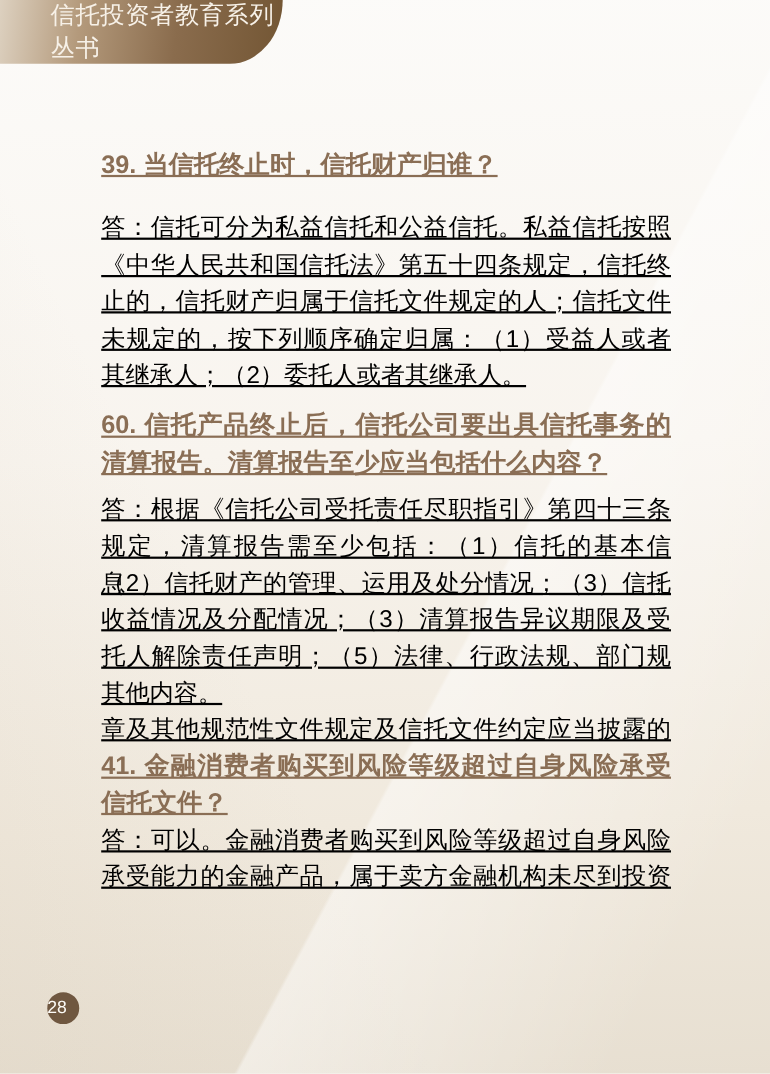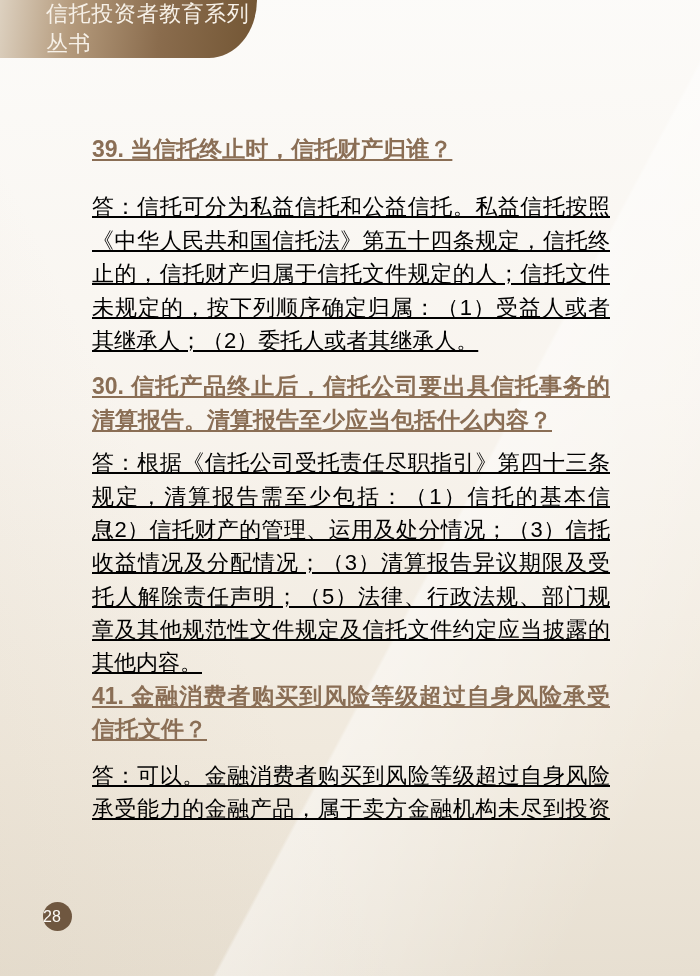--- a/index.html
+++ b/index.html
@@ -55,21 +55,21 @@
     color: #8a6e55;
   }
   .block.a .line {
     font-size: 22px;
     color: #000000;
   }
   #sec-a39 { margin-top: 24px; }
   #sec-q40 { margin-top: 13px; }
   #sec-a40 { margin-top: 9px;  }
   #sec-q41 { }
-  #sec-a41 { margin-top: 12px; }
+  #sec-a41 { }
 
   
   .page-badge {
     position: absolute;
     left: 43px;
     top: 902px;
     width: 29px;
     height: 29px;
     border-radius: 50%;
     background: #6f5740;
@@ -94,31 +94,31 @@
       <div class="line">39. 当信托终止时，信托财产归谁？</div>
     </section>
   <section class="block a" id="sec-a39">
       <div class="line fill">答：信托可分为私益信托和公益信托。私益信托按照</div>
       <div class="line fill">《中华人民共和国信托法》第五十四条规定，信托终</div>
       <div class="line fill">止的，信托财产归属于信托文件规定的人；信托文件</div>
       <div class="line fill">未规定的，按下列顺序确定归属：（1）受益人或者</div>
       <div class="line">其继承人；（2）委托人或者其继承人。</div>
     </section>
   <section class="block q" id="sec-q40">
-      <div class="line fill">30. 信托产品终止后，信托公司要出具信托事务的</div>
+      <div class="line fill">60. 信托产品终止后，信托公司要出具信托事务的</div>
       <div class="line">清算报告。清算报告至少应当包括什么内容？</div>
     </section>
   <section class="block a" id="sec-a40">
       <div class="line fill">答：根据《信托公司受托责任尽职指引》第四十三条</div>
       <div class="line fill">规定，清算报告需至少包括：（1）信托的基本信息；</div>
       <div class="line fill">（2）信托财产的管理、运用及处分情况；（3）信托</div>
       <div class="line fill">收益情况及分配情况；（3）清算报告异议期限及受</div>
       <div class="line fill">托人解除责任声明；（5）法律、行政法规、部门规</div>
+      <div class="line">其他内容。</div>
       <div class="line fill">章及其他规范性文件规定及信托文件约定应当披露的</div>
-      <div class="line">其他内容。</div>
     </section>
   <section class="block q" id="sec-q41">
       <div class="line fill">41. 金融消费者购买到风险等级超过自身风险承受</div>
       <div class="line">信托文件？</div>
     </section>
   <section class="block a" id="sec-a41">
       <div class="line fill">答：可以。金融消费者购买到风险等级超过自身风险</div>
       <div class="line fill">承受能力的金融产品，属于卖方金融机构未尽到投资</div>
     </section>
 </main>

